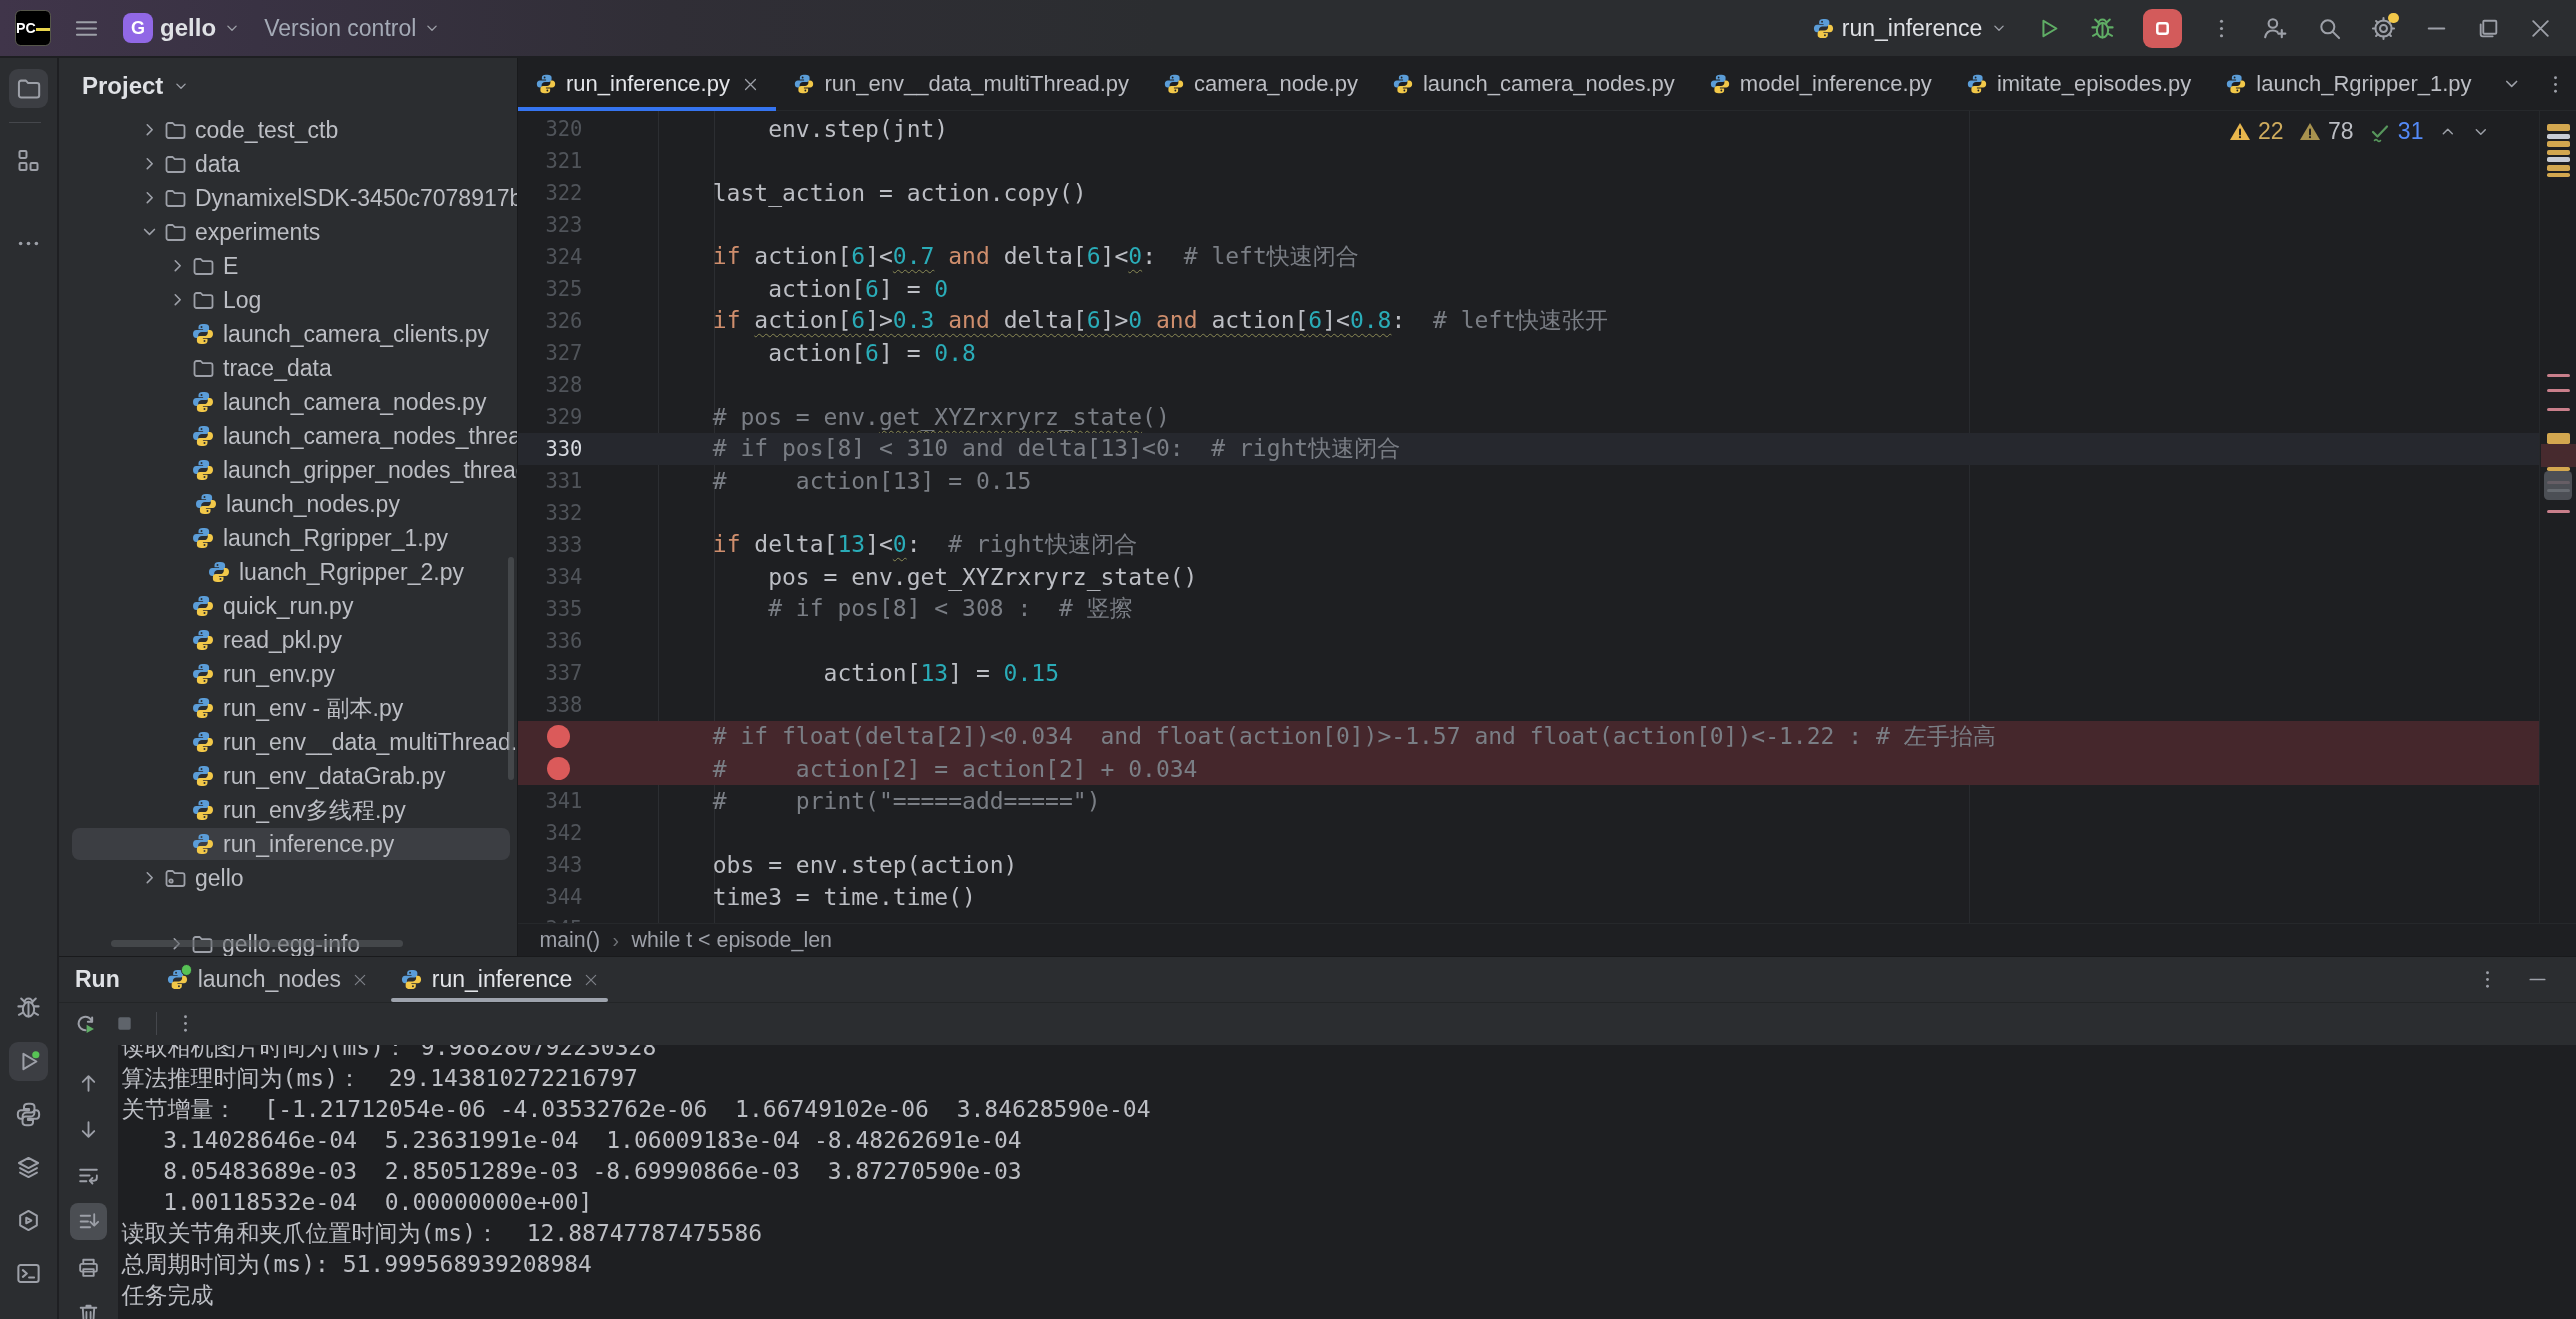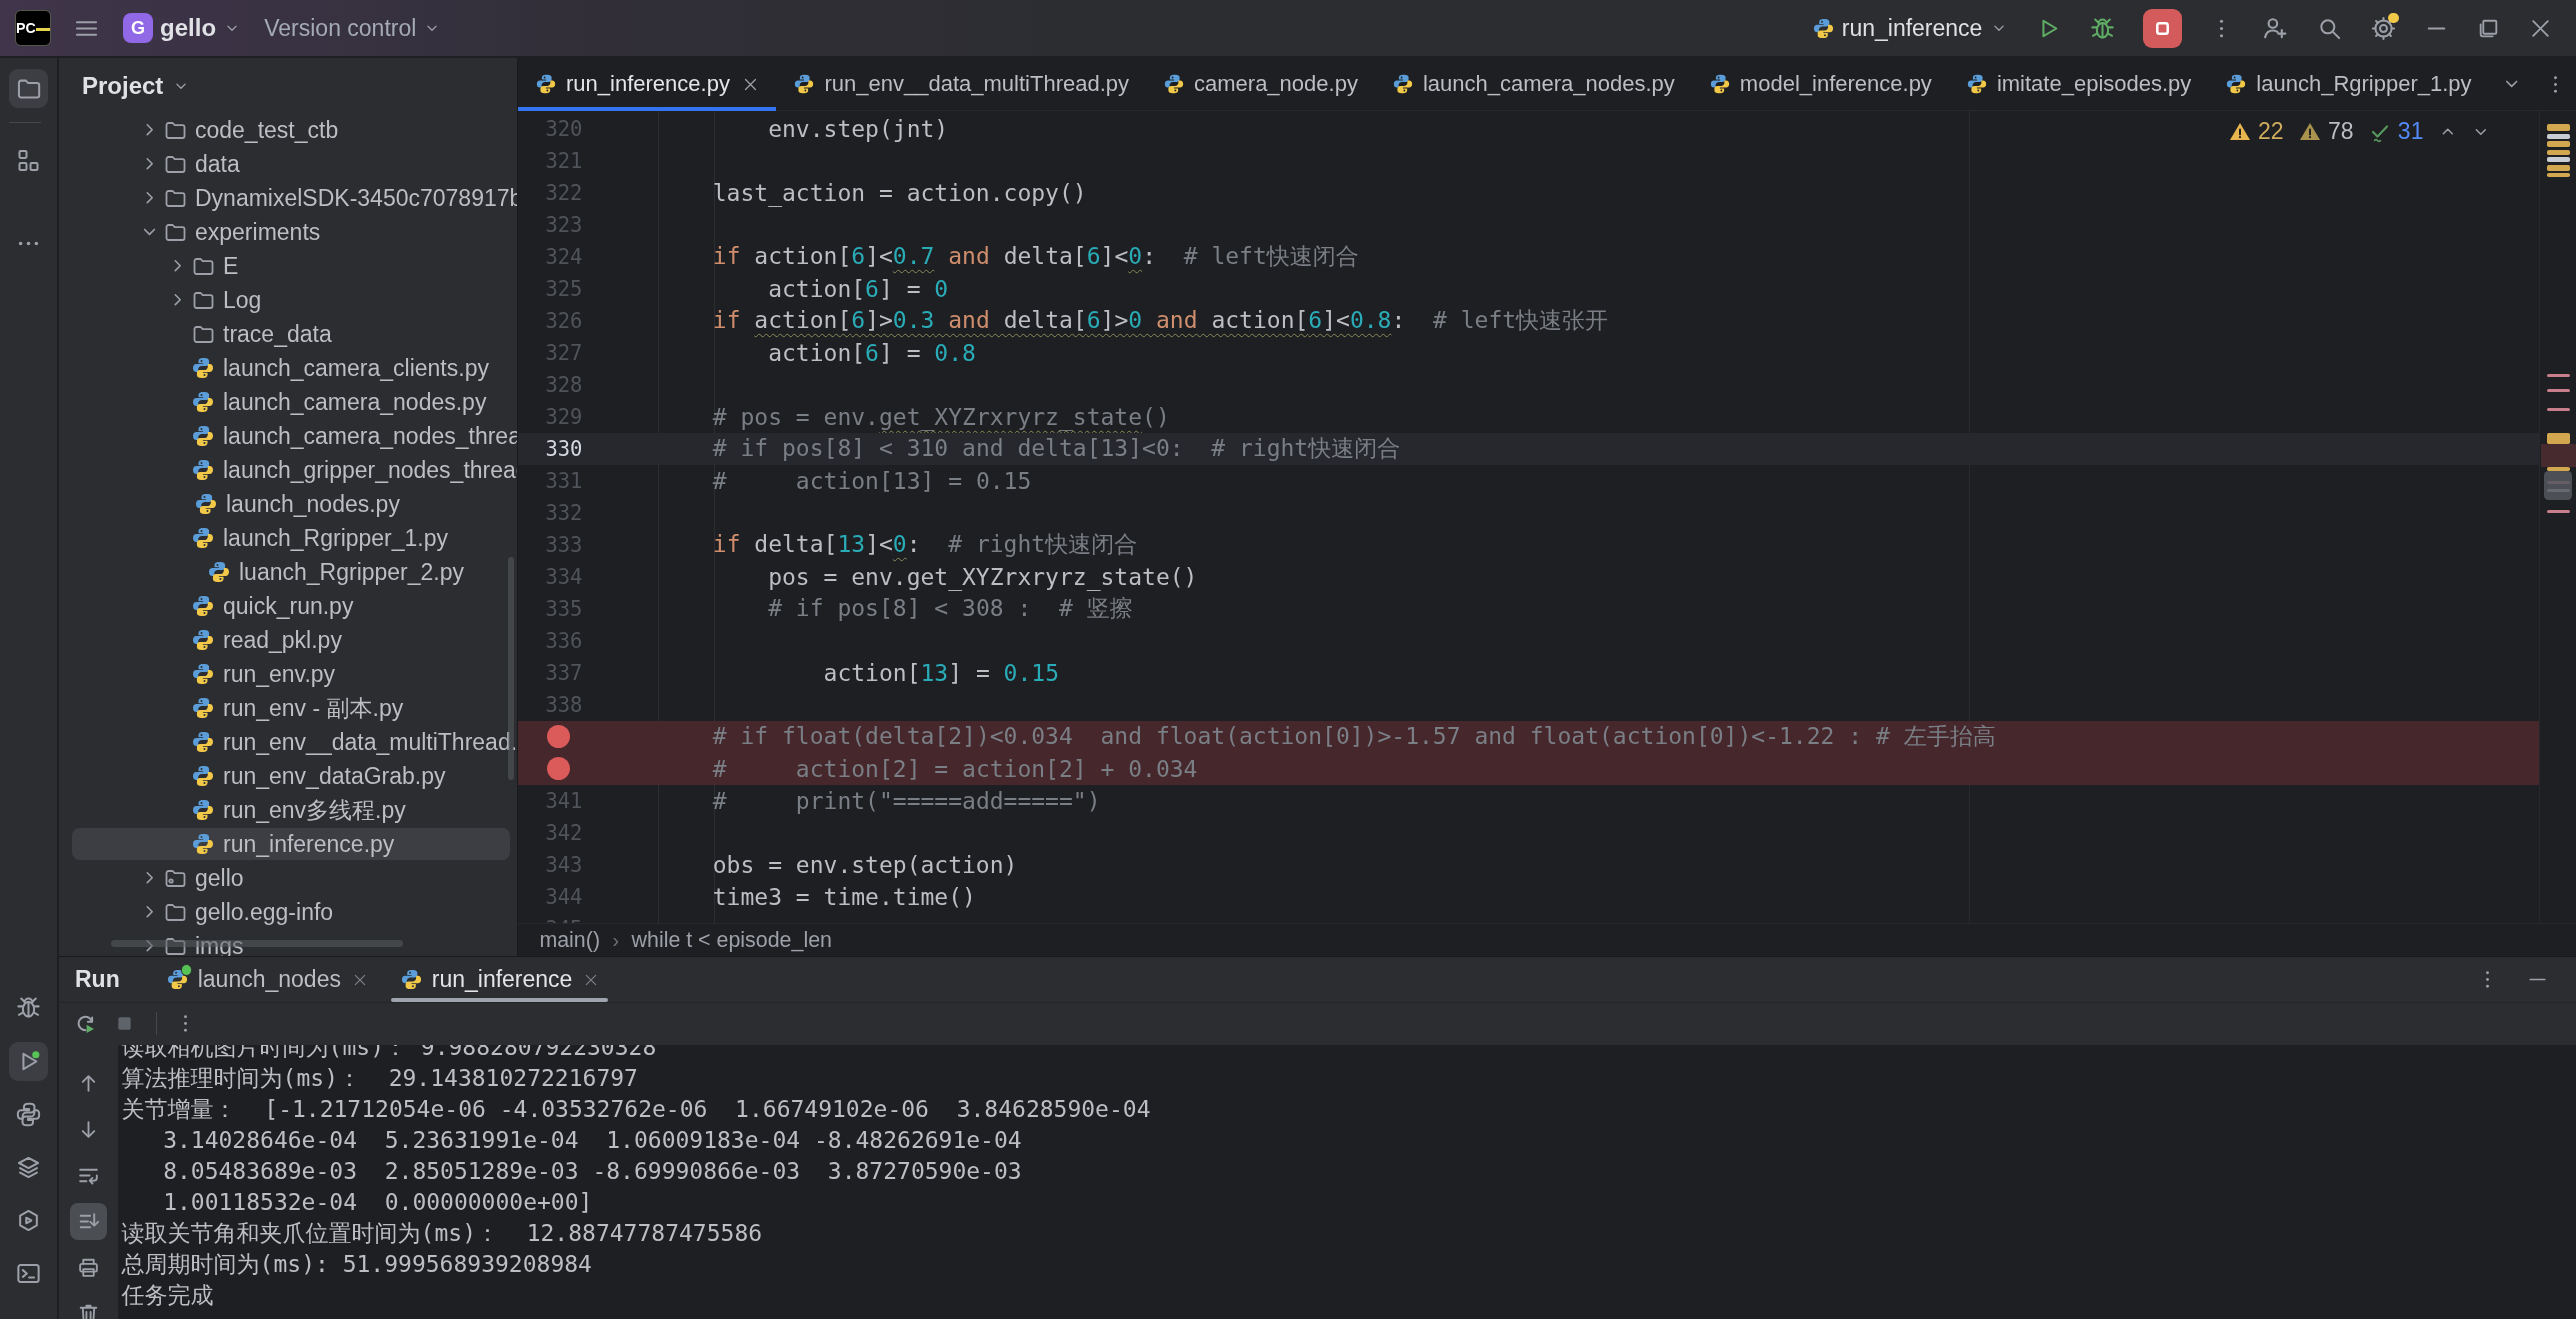--- a/index.html
+++ b/index.html
@@ -395,35 +395,35 @@
           <span class="t-ico">
             <svg viewBox="0 0 24 24" fill="none" stroke="currentColor" stroke-width="1.8" stroke-linecap="round" stroke-linejoin="round">
               <path d="M3.5 7c0-1.1.9-2 2-2h4.2l2 2.2h7.8c1.1 0 2 .9 2 2V18a2 2 0 0 1-2 2h-14a2 2 0 0 1-2-2V7z"></path>
             </svg>
           </span>
           <span class="t-label">Log</span>
         </div>
         <div class="t-row" style="padding-left: 105px;">
           <span class="t-chev"></span>
           <span class="t-ico">
+            <svg viewBox="0 0 24 24">
+              <path fill="#5b9dd8" d="M11.7 2c-2.6 0-4.2 1.1-4.2 3v2.2h4.6v.9H5.3C3.3 8.1 2 9.6 2 12c0 2.5 1.3 3.9 3.3 3.9h1.9v-2.6c0-1.9 1.7-3.4 3.7-3.4h4.3c1.6 0 2.9-1.3 2.9-3V5c0-1.9-1.7-3-4.4-3h-2zm-1.2 1.9a1 1 0 1 1 0 2 1 1 0 0 1 0-2z"></path>
+              <path fill="#f2c849" d="M12.3 22c2.6 0 4.2-1.1 4.2-3v-2.2h-4.6v-.9h6.8c2 0 3.3-1.5 3.3-3.9 0-2.5-1.3-3.9-3.3-3.9h-1.9v2.6c0 1.9-1.7 3.4-3.7 3.4h-4.3c-1.6 0-2.9 1.3-2.9 3V19c0 1.9 1.7 3 4.4 3h2zm1.2-1.9a1 1 0 1 1 0-2 1 1 0 0 1 0 2z"></path>
+            </svg>
+          </span>
+          <span class="t-label">launch_camera_clients.py</span>
+        </div>
+        <div class="t-row" style="padding-left: 105px;">
+          <span class="t-chev"></span>
+          <span class="t-ico">
             <svg viewBox="0 0 24 24" fill="none" stroke="currentColor" stroke-width="1.8" stroke-linecap="round" stroke-linejoin="round">
               <path d="M3.5 7c0-1.1.9-2 2-2h4.2l2 2.2h7.8c1.1 0 2 .9 2 2V18a2 2 0 0 1-2 2h-14a2 2 0 0 1-2-2V7z"></path>
             </svg>
           </span>
           <span class="t-label">trace_data</span>
-        </div>
-        <div class="t-row" style="padding-left: 105px;">
-          <span class="t-chev"></span>
-          <span class="t-ico">
-            <svg viewBox="0 0 24 24">
-              <path fill="#5b9dd8" d="M11.7 2c-2.6 0-4.2 1.1-4.2 3v2.2h4.6v.9H5.3C3.3 8.1 2 9.6 2 12c0 2.5 1.3 3.9 3.3 3.9h1.9v-2.6c0-1.9 1.7-3.4 3.7-3.4h4.3c1.6 0 2.9-1.3 2.9-3V5c0-1.9-1.7-3-4.4-3h-2zm-1.2 1.9a1 1 0 1 1 0 2 1 1 0 0 1 0-2z"></path>
-              <path fill="#f2c849" d="M12.3 22c2.6 0 4.2-1.1 4.2-3v-2.2h-4.6v-.9h6.8c2 0 3.3-1.5 3.3-3.9 0-2.5-1.3-3.9-3.3-3.9h-1.9v2.6c0 1.9-1.7 3.4-3.7 3.4h-4.3c-1.6 0-2.9 1.3-2.9 3V19c0 1.9 1.7 3 4.4 3h2zm1.2-1.9a1 1 0 1 1 0-2 1 1 0 0 1 0 2z"></path>
-            </svg>
-          </span>
-          <span class="t-label">launch_camera_clients.py</span>
         </div>
         <div class="t-row" style="padding-left: 105px;">
           <span class="t-chev"></span>
           <span class="t-ico">
             <svg viewBox="0 0 24 24">
               <path fill="#5b9dd8" d="M11.7 2c-2.6 0-4.2 1.1-4.2 3v2.2h4.6v.9H5.3C3.3 8.1 2 9.6 2 12c0 2.5 1.3 3.9 3.3 3.9h1.9v-2.6c0-1.9 1.7-3.4 3.7-3.4h4.3c1.6 0 2.9-1.3 2.9-3V5c0-1.9-1.7-3-4.4-3h-2zm-1.2 1.9a1 1 0 1 1 0 2 1 1 0 0 1 0-2z"></path>
               <path fill="#f2c849" d="M12.3 22c2.6 0 4.2-1.1 4.2-3v-2.2h-4.6v-.9h6.8c2 0 3.3-1.5 3.3-3.9 0-2.5-1.3-3.9-3.3-3.9h-1.9v2.6c0 1.9-1.7 3.4-3.7 3.4h-4.3c-1.6 0-2.9 1.3-2.9 3V19c0 1.9 1.7 3 4.4 3h2zm1.2-1.9a1 1 0 1 1 0-2 1 1 0 0 1 0 2z"></path>
             </svg>
           </span>
           <span class="t-label">launch_camera_nodes.py</span>
@@ -565,21 +565,21 @@
             </svg>
           </span>
           <span class="t-ico">
             <svg viewBox="0 0 24 24" fill="none" stroke="currentColor" stroke-width="1.8" stroke-linecap="round" stroke-linejoin="round">
               <path d="M3.5 7c0-1.1.9-2 2-2h4.2l2 2.2h7.8c1.1 0 2 .9 2 2V18a2 2 0 0 1-2 2h-14a2 2 0 0 1-2-2V7z"></path>
               <circle cx="8" cy="15" r="1.7"></circle>
             </svg>
           </span>
           <span class="t-label">gello</span>
         </div>
-        <div class="t-row" style="padding-left: 77px;">
+        <div class="t-row" style="padding-left: 104px; margin-top: 32px;">
           <span class="t-chev ic">
             <svg viewBox="0 0 24 24" fill="none" stroke="currentColor" stroke-width="1.8" stroke-linecap="round" stroke-linejoin="round">
               <path d="m9.5 6.5 5.5 5.5-5.5 5.5"></path>
             </svg>
           </span>
           <span class="t-ico">
             <svg viewBox="0 0 24 24" fill="none" stroke="currentColor" stroke-width="1.8" stroke-linecap="round" stroke-linejoin="round">
               <path d="M3.5 7c0-1.1.9-2 2-2h4.2l2 2.2h7.8c1.1 0 2 .9 2 2V18a2 2 0 0 1-2 2h-14a2 2 0 0 1-2-2V7z"></path>
             </svg>
           </span>

